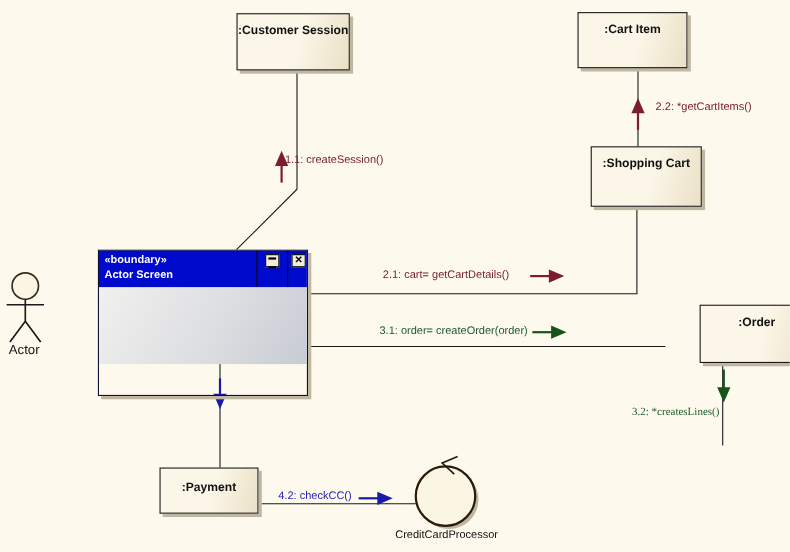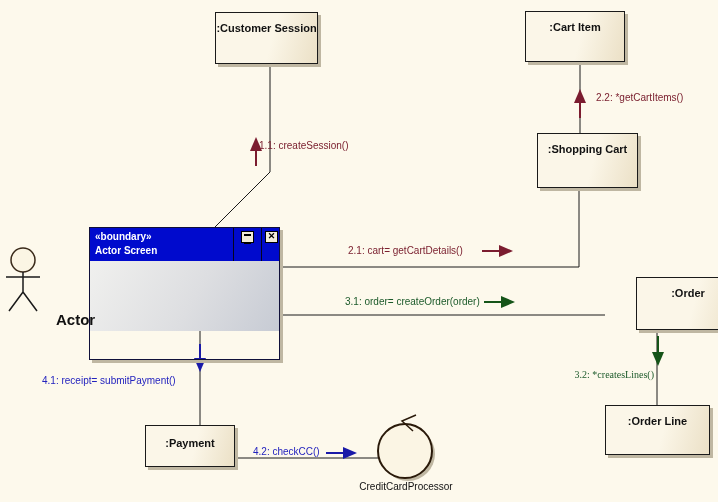--- a/index.html
+++ b/index.html
@@ -43,21 +43,21 @@
   }
   .glyph-bars{position:absolute;left:2px;right:2px;top:2px;height:6px;
     border-top:2px solid #000;border-bottom:2px solid #000;}
   .glyph-x{position:absolute;left:0;top:-2px;width:11px;text-align:center;
     font-size:9px;font-weight:bold;color:#000;line-height:13px;}
   #os-body{
     height:70px;
     background:linear-gradient(120deg,#F0F0EE 0%,#DDDEE1 55%,#C7CBD4 100%);
   }
   #actor-label{position:absolute;left:8px;top:311px;z-index:3;
-    font-size:15px;font-weight:bold;color:#111;margin-left:48px;}
+    font-size:12px;font-weight:normal;color:#111;}
   #control-label{position:absolute;left:352px;top:481px;width:108px;z-index:3;
     font-size:10px;color:#111;text-align:center;}
 </style>
 </head>
 <body>
 
 <div id="canvas">
 
   <svg id="connectors" width="718" height="502">
 
@@ -125,23 +125,20 @@
   </div>
 
   <div class="obj" style="left:537px;top:133px;width:101px;height:55px;">
     <span class="obj-label">:Shopping Cart</span>
   </div>
 
   <div class="obj" style="left:636px;top:277px;width:104px;height:53px;">
     <span class="obj-label">:Order</span>
   </div>
 
-  <div class="obj" style="left:605px;top:405px;width:105px;height:50px;">
-    <span class="obj-label">:Order Line</span>
-  </div>
 
   <div class="obj" style="left:145px;top:425px;width:90px;height:42px;">
     <span class="obj-label" style="padding-top:11px;">:Payment</span>
   </div>
 
   <div id="order-screen">
     <div id="os-titlebar">
       <span class="t1">«boundary»</span>
       <span class="t2">Actor Screen</span>
       <span class="tb-divider" style="left:143px;"></span>
@@ -154,19 +151,18 @@
       </span>
     </div>
     <div id="os-body"></div>
   </div>
 
   <div class="msg maroon" style="left:259px;top:140px;">1.1: createSession()</div>
   <div class="msg maroon" style="left:596px;top:92px;">2.2: *getCartItems()</div>
   <div class="msg maroon" style="left:348px;top:245px;">2.1:  cart= getCartDetails()</div>
   <div class="msg green" style="left:345px;top:296px;">3.1:  order= createOrder(order)</div>
   <div class="msg green" style="left:544px;top:369px;width:110px;text-align:right;font-family:Liberation Serif, serif;">3.2: *createsLines()</div>
-  <div class="msg blue" style="left:42px;top:375px;">4.1:  receipt= submitPayment()</div>
   <div class="msg blue" style="left:253px;top:446px;">4.2: checkCC()</div>
 
   <div id="actor-label">Actor</div>
   <div id="control-label">CreditCardProcessor</div>
 
 </div>
 
 </body></html>

